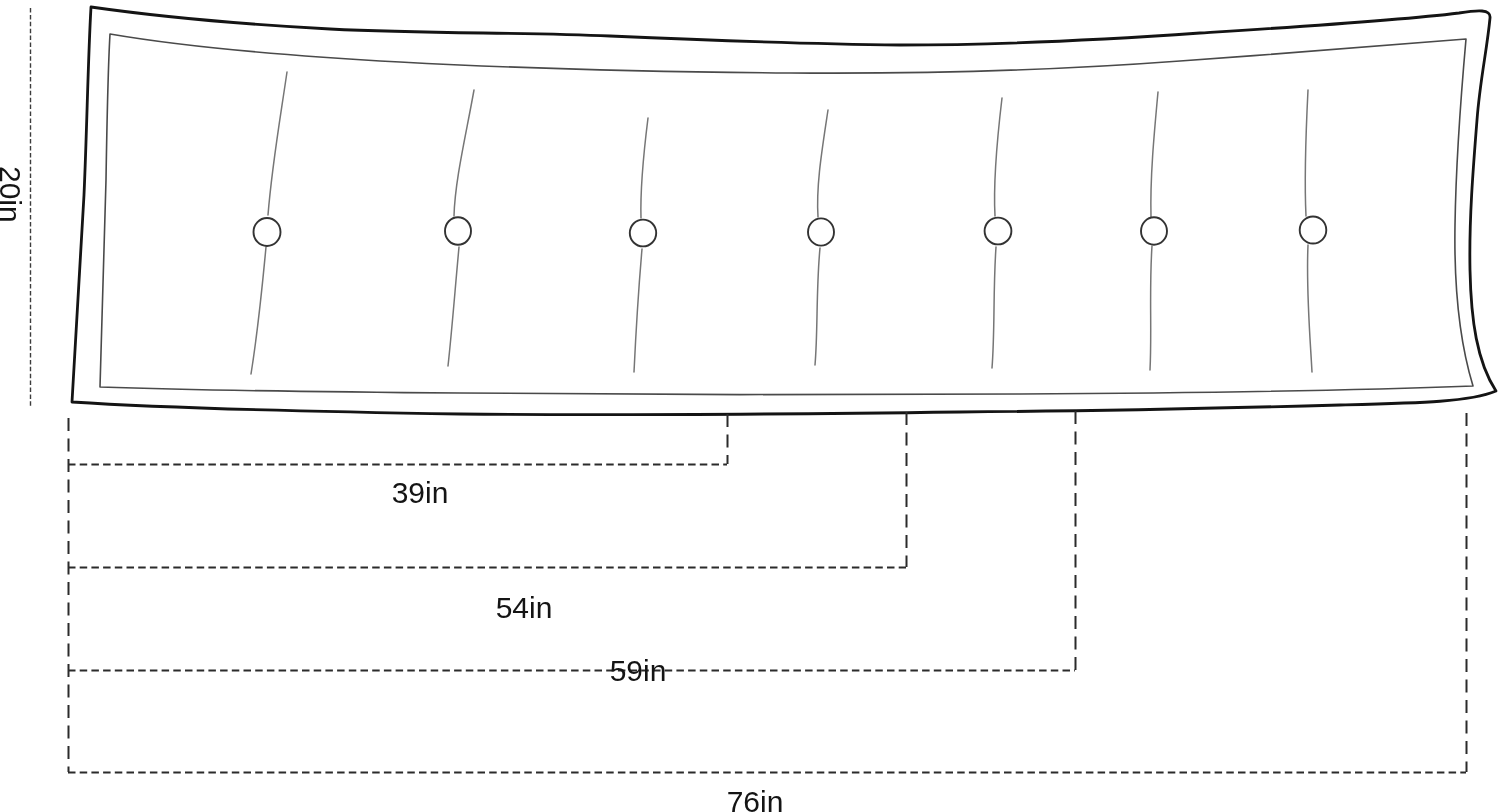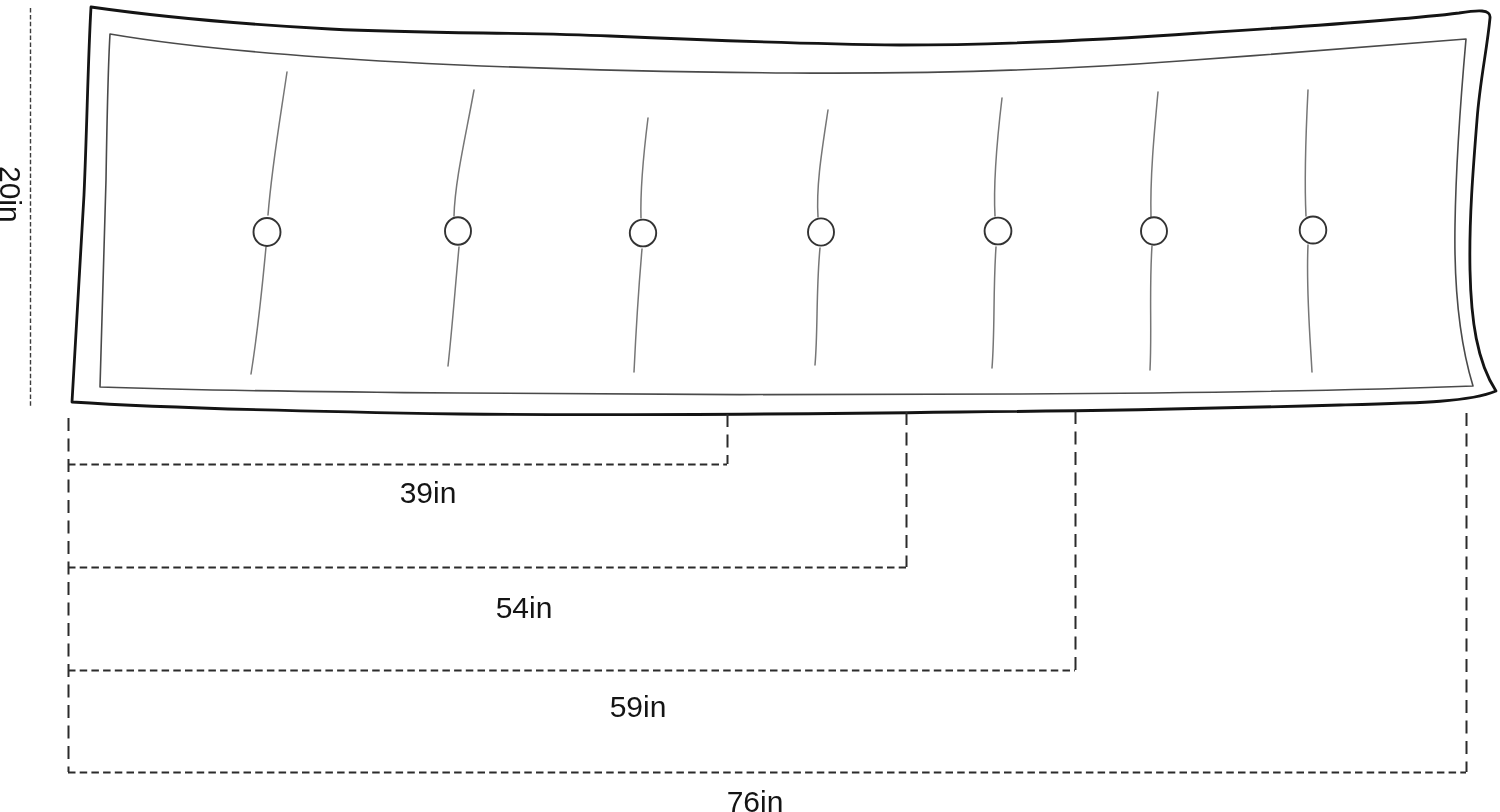--- a/index.html
+++ b/index.html
@@ -113,20 +113,20 @@
 
     <path d="M 68 670.5 H 1075" fill="none" stroke="#2b2b2b" stroke-width="2.1" stroke-dasharray="7.5 4.2"></path>
     <path d="M 1075.5 411 V 670" fill="none" stroke="#2b2b2b" stroke-width="2" stroke-dasharray="13 7.5"></path>
 
     <path d="M 68 772.5 H 1466" fill="none" stroke="#2b2b2b" stroke-width="2.1" stroke-dasharray="7.5 4.2"></path>
     <path d="M 1466.5 413 V 772" fill="none" stroke="#2b2b2b" stroke-width="2" stroke-dasharray="13 7.5"></path>
   </svg>
 
   <div class="dim-label vertical" style="left:-5px; top:166px;">20in</div>
 
-  <div class="dim-label horizontal" style="left:420px; top:478px;margin-left:8px;">39in</div>
+  <div class="dim-label horizontal" style="left:420px; top:478px;">39in</div>
 
   <div class="dim-label horizontal" style="left:524px; top:593px;">54in</div>
 
-  <div class="dim-label horizontal" style="left:638px; top:692px;">59in</div>
+  <div class="dim-label horizontal" style="left:638px; top:656px;">59in</div>
 
   <div class="dim-label horizontal" style="left:755px; top:787px;">76in</div>
 </div>
 
 </body></html>

